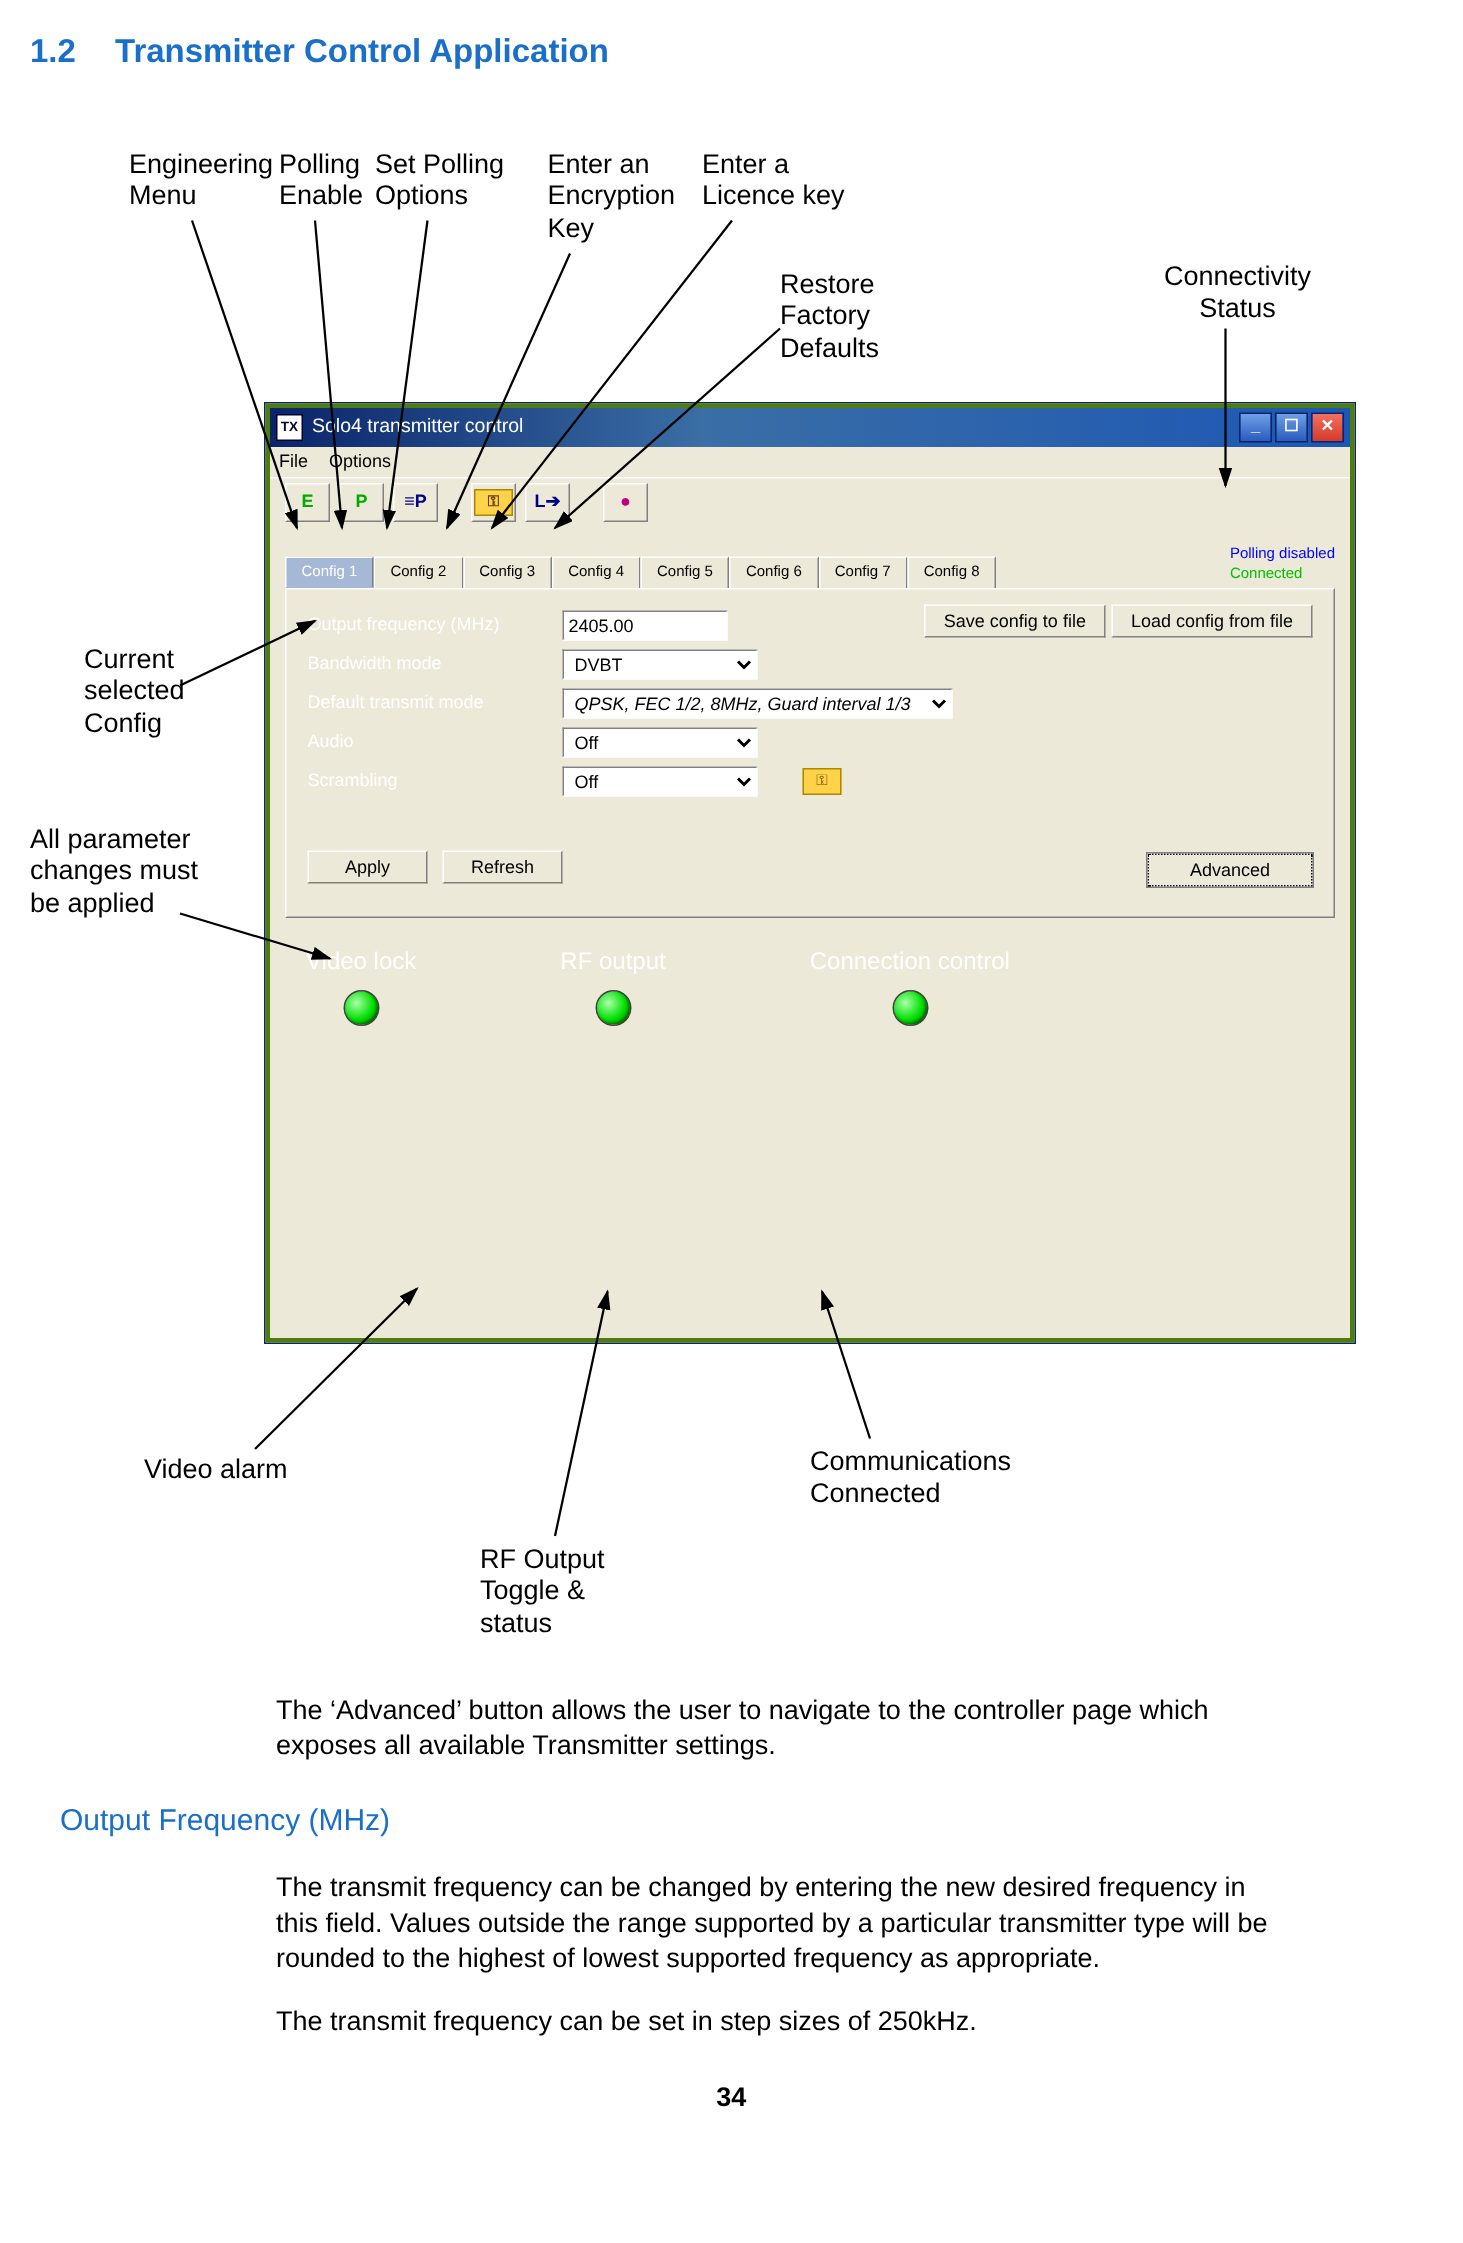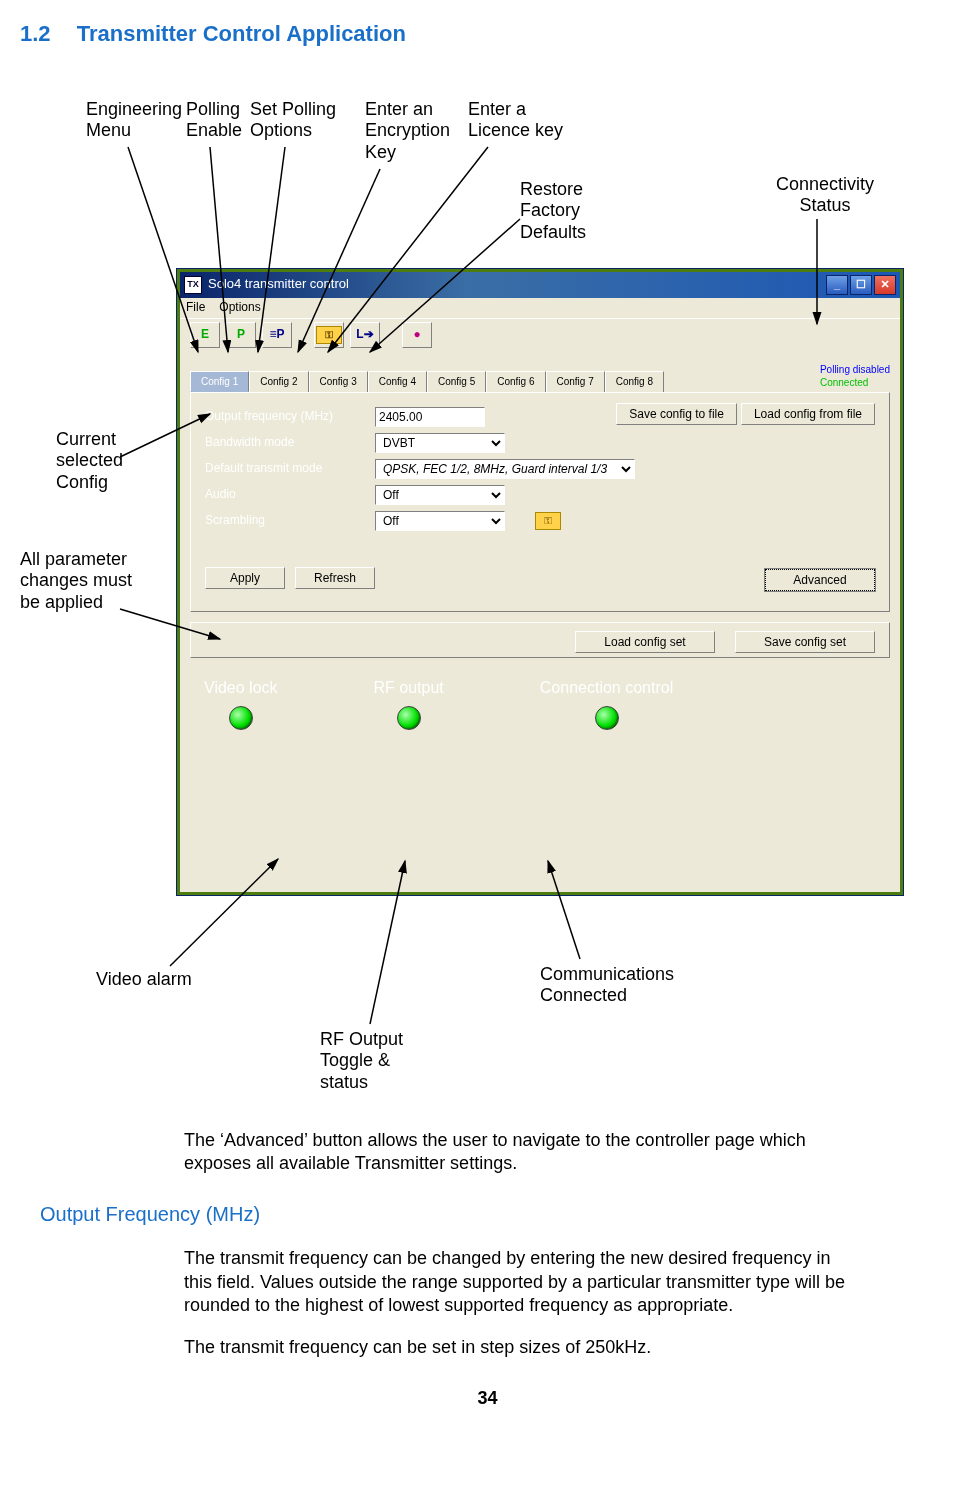--- a/index.html
+++ b/index.html
@@ -317,26 +317,20 @@
         <div style="display:flex; gap:10px;">
           <button class="win-button" style="width:80px;">Apply</button>
           <button class="win-button" style="width:80px;">Refresh</button>
         </div>
         <div>
           <button class="win-button" style="width:110px; border:1px dotted #000; outline:1px solid #808080;">Advanced</button>
         </div>
       </div>
     </div>
 
-    <div class="bottom-bar">
-      <div style="display:flex; justify-content:flex-end; gap:20px;">
-        <button class="win-button" style="width:140px;">Load config set</button>
-        <button class="win-button" style="width:140px;">Save config set</button>
-      </div>
-    </div>
 
     <div class="status-row">
       <div class="status-col">
         <span>Video lock</span>
         <div class="led"></div>
       </div>
       <div class="status-col">
         <span>RF output</span>
         <div class="led"></div>
       </div>

